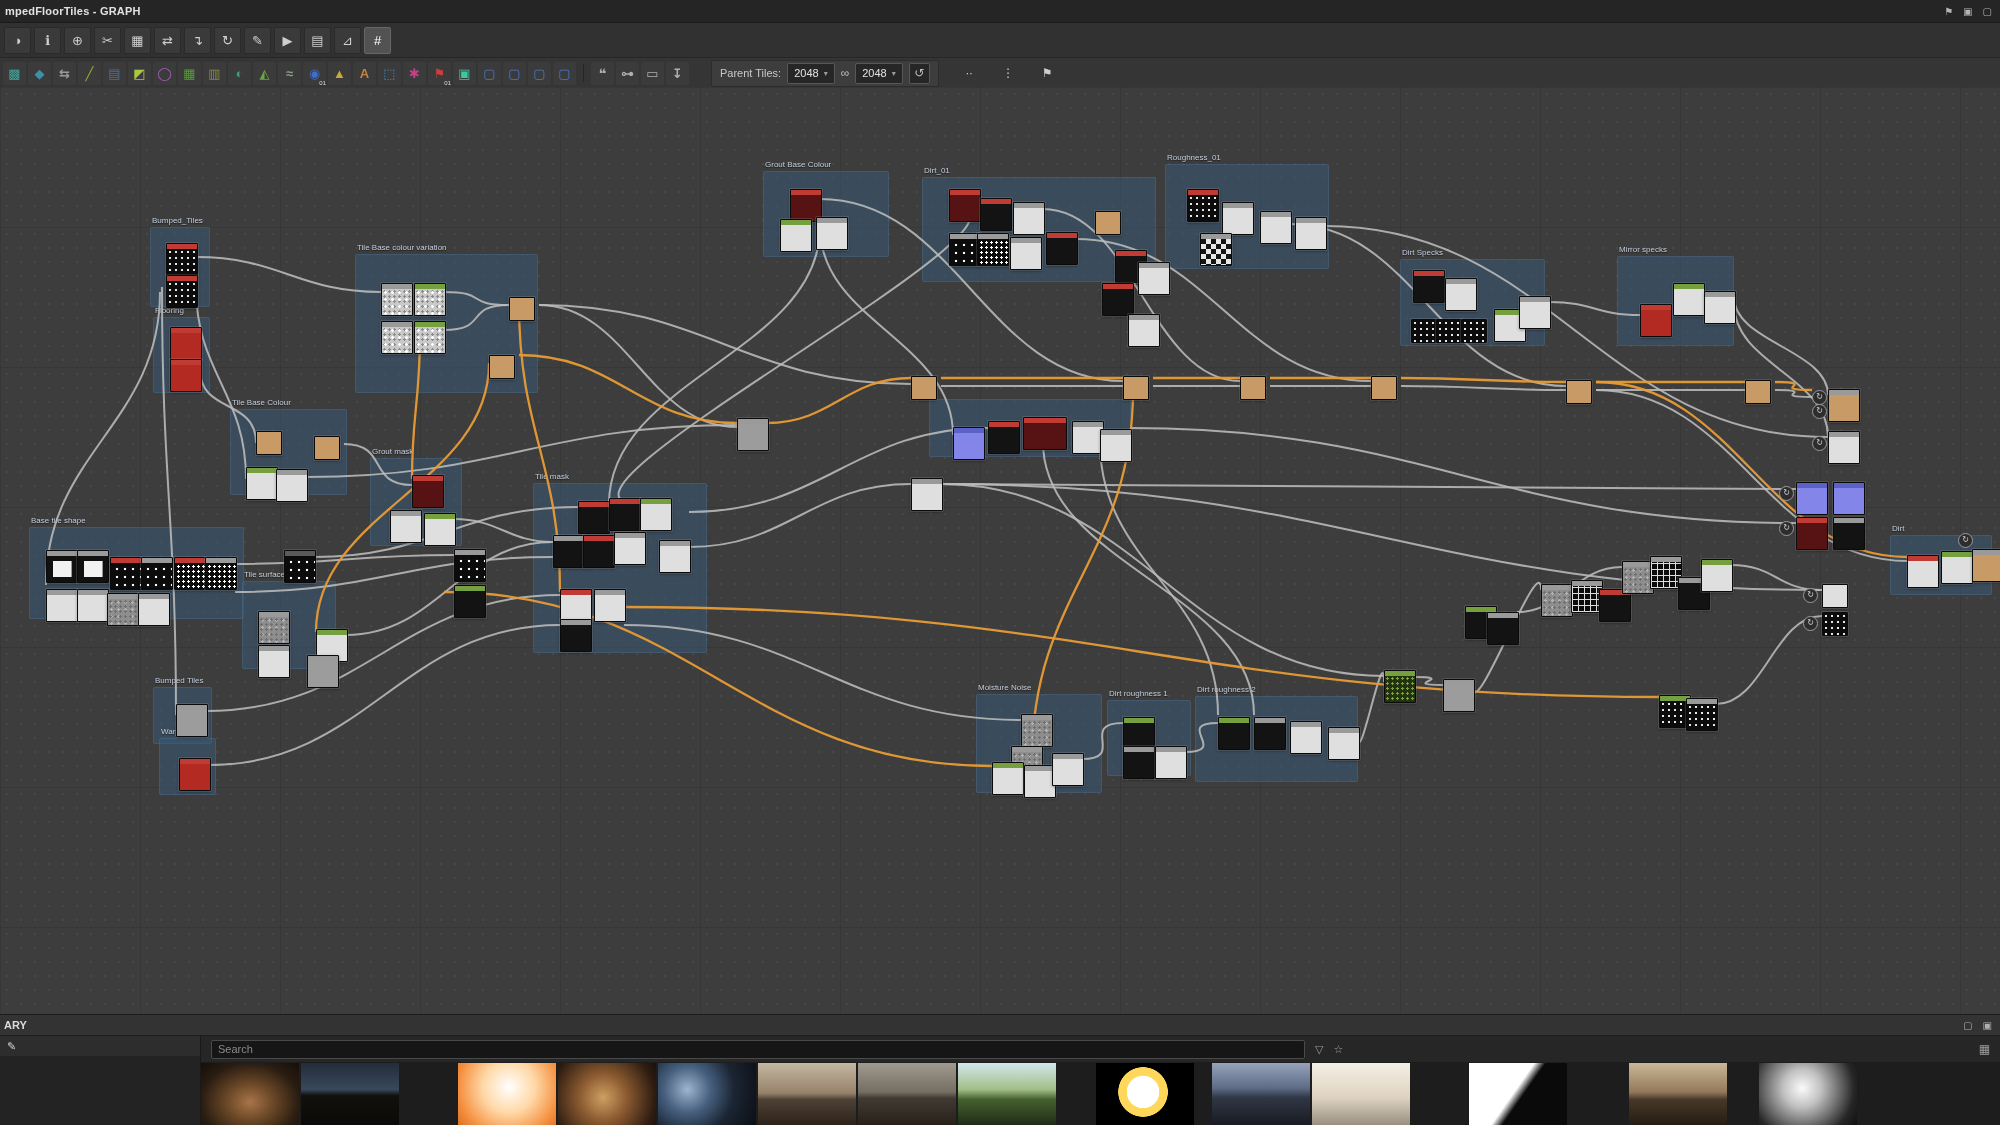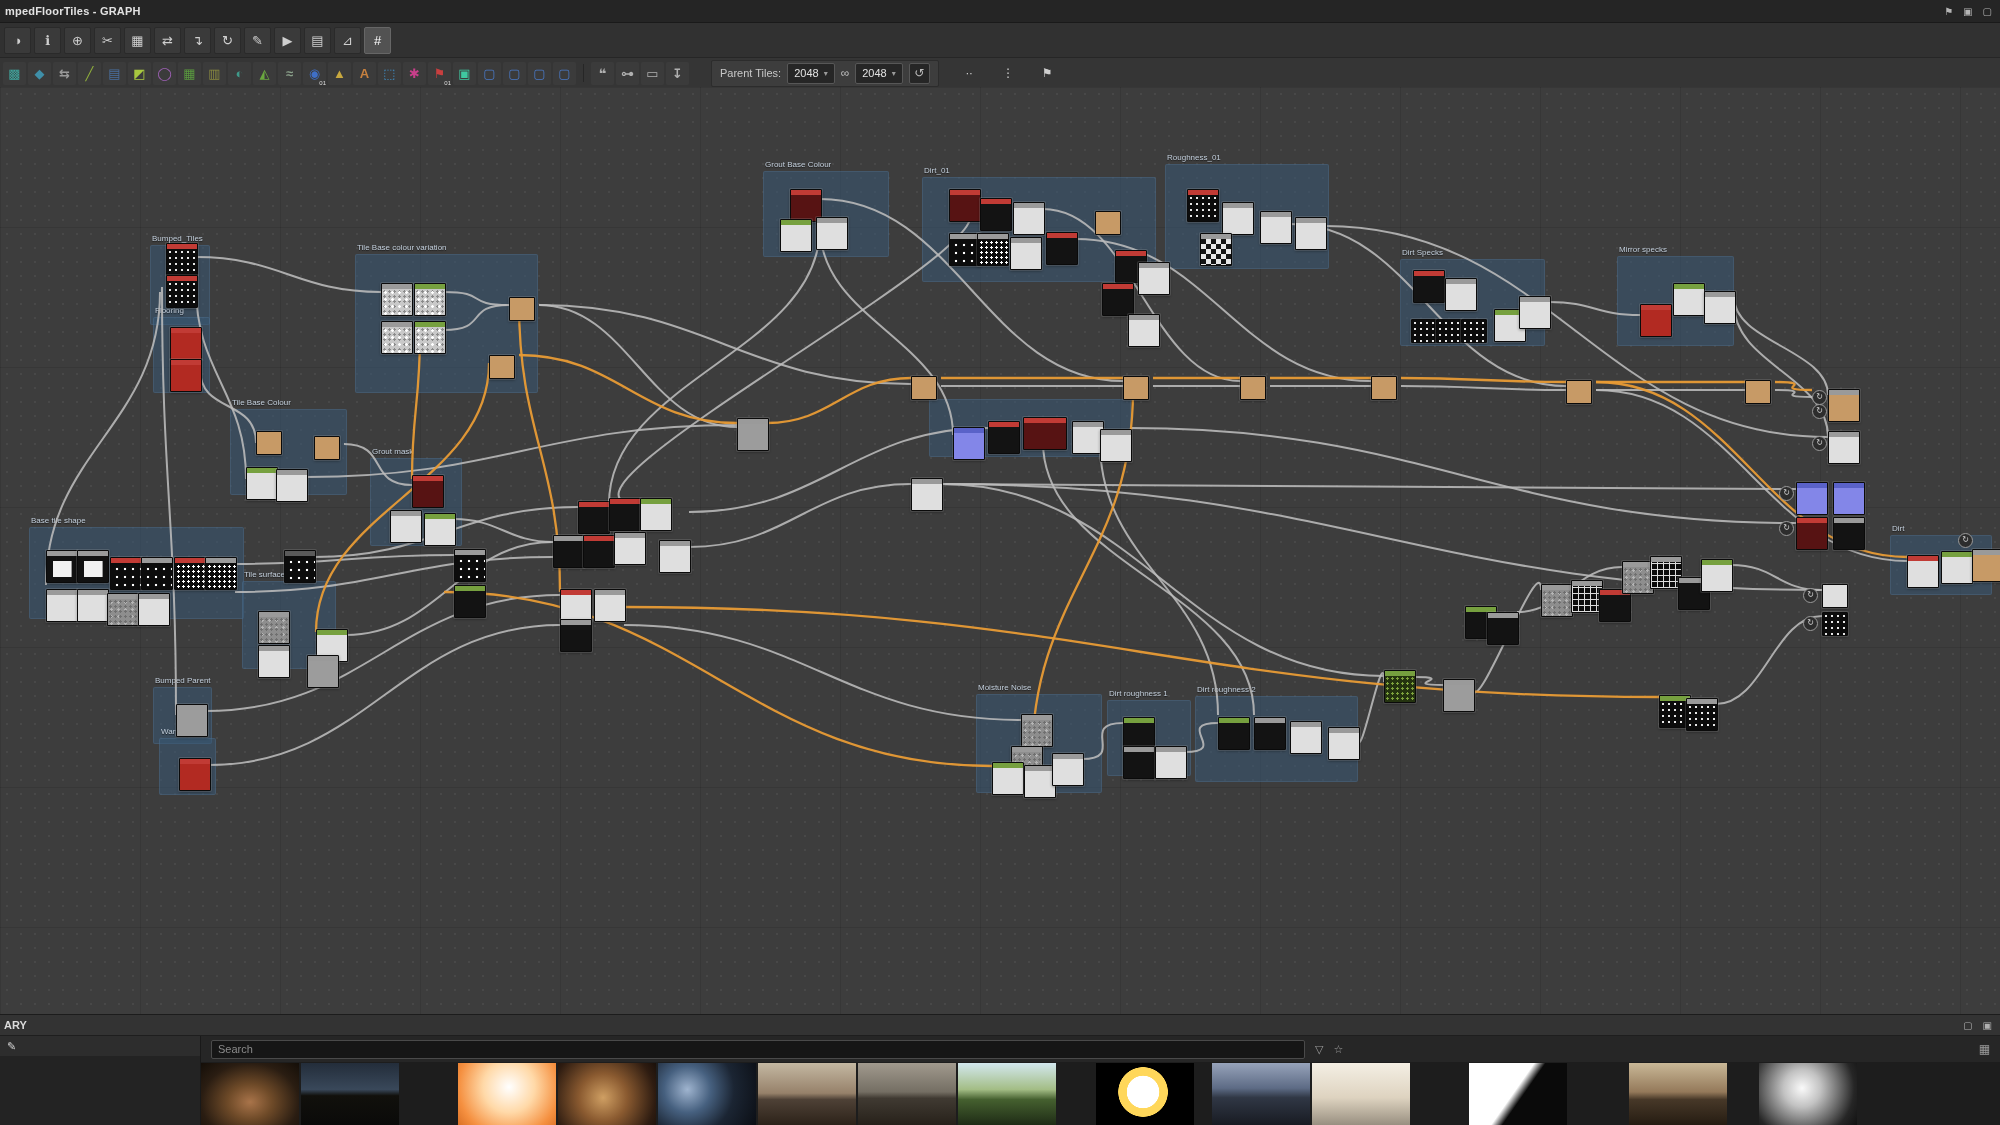--- a/index.html
+++ b/index.html
@@ -233,43 +233,46 @@
         <path d="M1596 295 C1663.05 295 1677.95 295 1745 295" class="wire orange"></path>
         <path d="M1775 295 C1820 295 1767 303 1812 303" class="wire orange"></path>
         <path d="M519 216 C519 346.05 560 374.95 560 505" class="wire orange"></path>
         <path d="M489 276 C489 397.05 316 423.95 316 545" class="wire orange"></path>
         <path d="M444 505 C690.6 505 745.4 679 992 679" class="wire orange"></path>
         <path d="M624 520 C1089.75 520 1193.25 610 1659 610" class="wire orange"></path>
         <path d="M420 248 C420 312.8 412 327.2 412 392" class="wire orange"></path>
         <path d="M1133 303 C1133 469.5 1032 506.5 1032 673" class="wire orange"></path>
         <path d="M1596 295 C1735.95 295 1767.05 470 1907 470" class="wire orange"></path>
       </svg>
-  <div class="group" style="left: 150px; top: 158px; width: 58px; height: 78px; text-align: right;">
+  <div class="group" style="left: 150px; top: 140px; width: 58px; height: 78px; text-align: right;">
         <div class="glabel">Bumped_Tiles</div>
       </div>
       <div class="group" style="left: 153px; top: 230px; width: 55px; height: 74px;">
         <div class="glabel">Flooring</div>
       </div>
       <div class="group" style="left: 230px; top: 322px; width: 115px; height: 84px;">
         <div class="glabel">Tile Base Colour</div>
       </div>
       <div class="group" style="left: 355px; top: 167px; width: 181px; height: 137px;">
         <div class="glabel">Tile Base colour variation</div>
       </div>
       <div class="group" style="left: 370px; top: 371px; width: 90px; height: 86px;">
         <div class="glabel">Grout mask</div>
       </div>
       <div class="group" style="left: 29px; top: 440px; width: 213px; height: 90px;">
         <div class="glabel">Base tile shape</div>
       </div>
       <div class="group" style="left: 242px; top: 494px; width: 92px; height: 86px;">
         <div class="glabel">Tile surface mask</div>
       </div>
+      <div class="group" style="left: 533px; top: 396px; width: 172px; height: 168px;">
+        <div class="glabel">Tile mask</div>
+      </div>
       <div class="group" style="left: 153px; top: 600px; width: 57px; height: 55px;">
-        <div class="glabel">Bumped Parent</div>
+        <div class="glabel">Bumped Tiles</div>
       </div>
       <div class="group" style="left: 159px; top: 651px; width: 55px; height: 55px;">
         <div class="glabel">Warping</div>
       </div>
       <div class="group" style="left: 763px; top: 84px; width: 124px; height: 84px;">
         <div class="glabel">Grout Base Colour</div>
       </div>
       <div class="group" style="left: 922px; top: 90px; width: 232px; height: 103px;">
         <div class="glabel">Dirt_01</div>
       </div>

